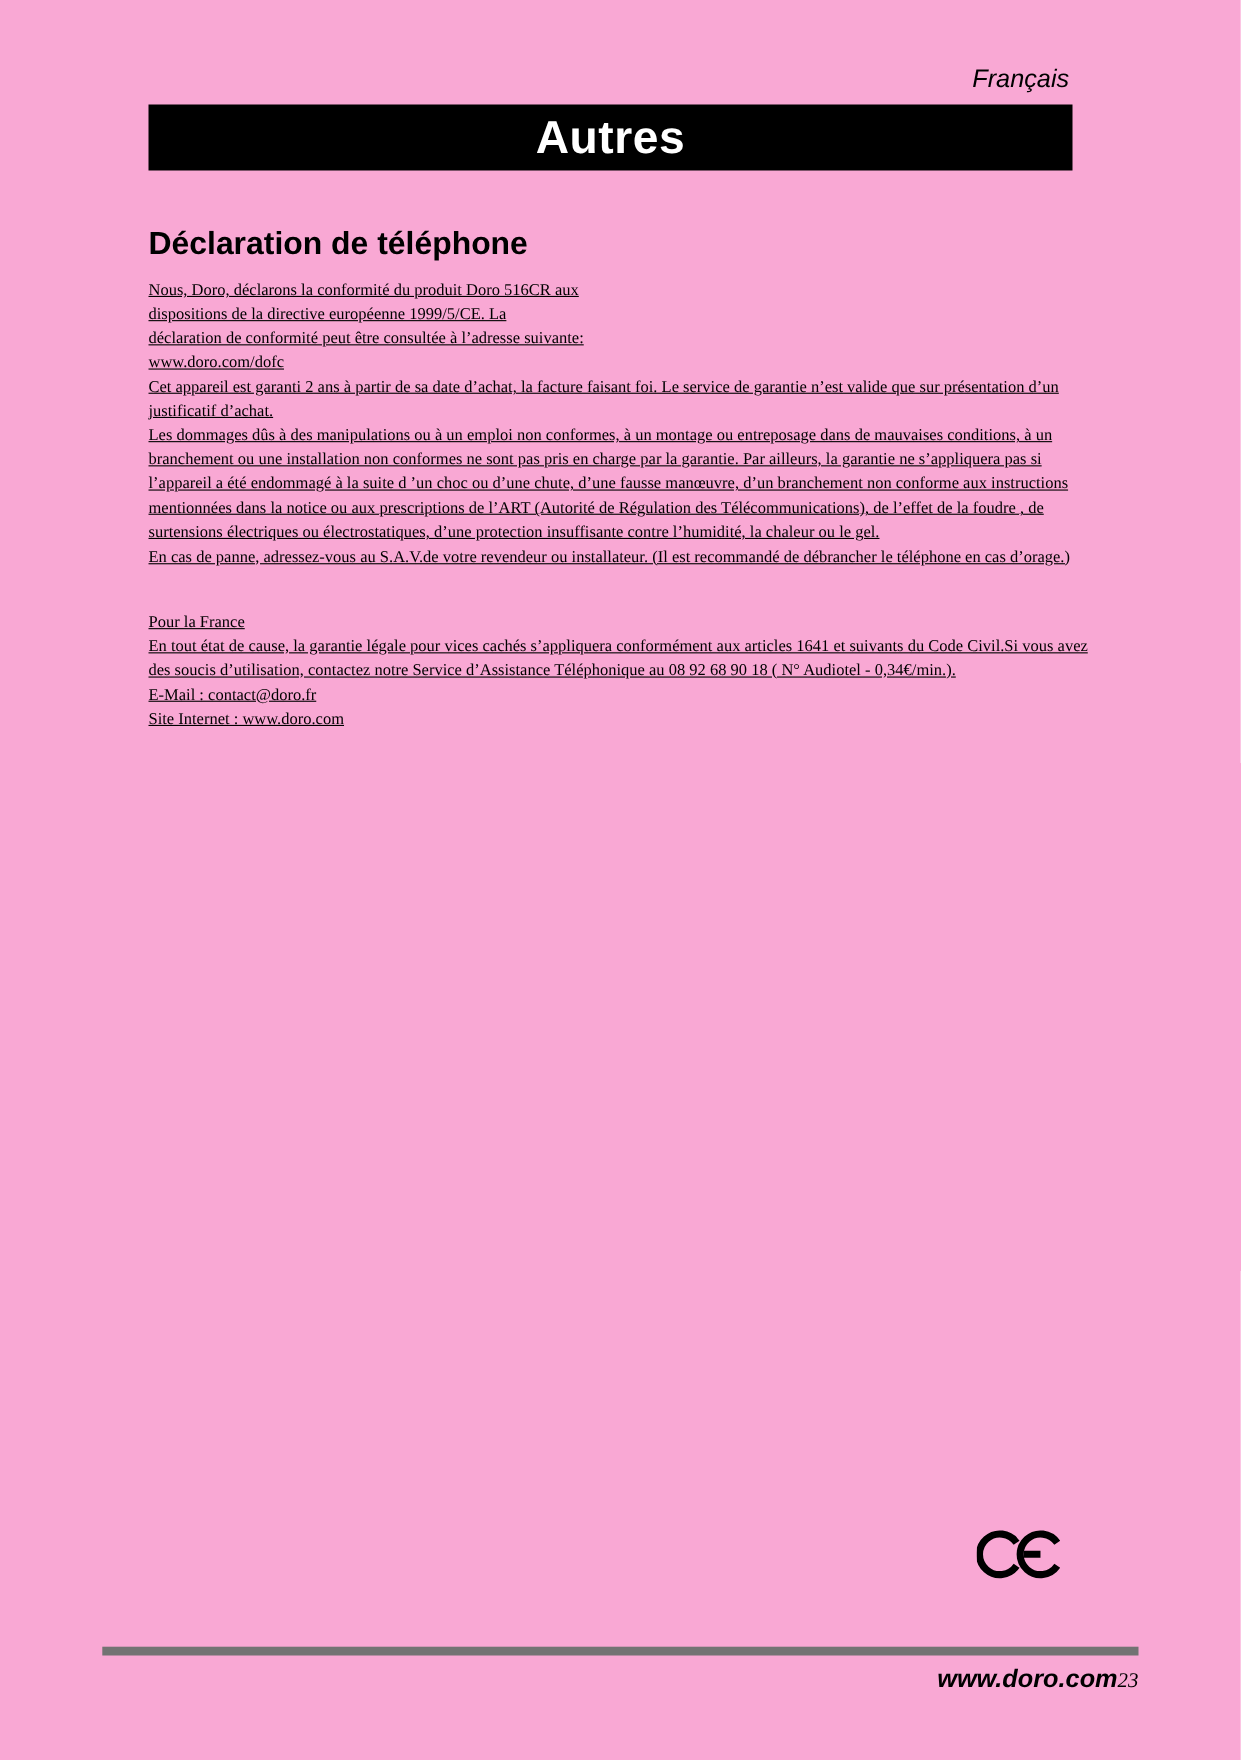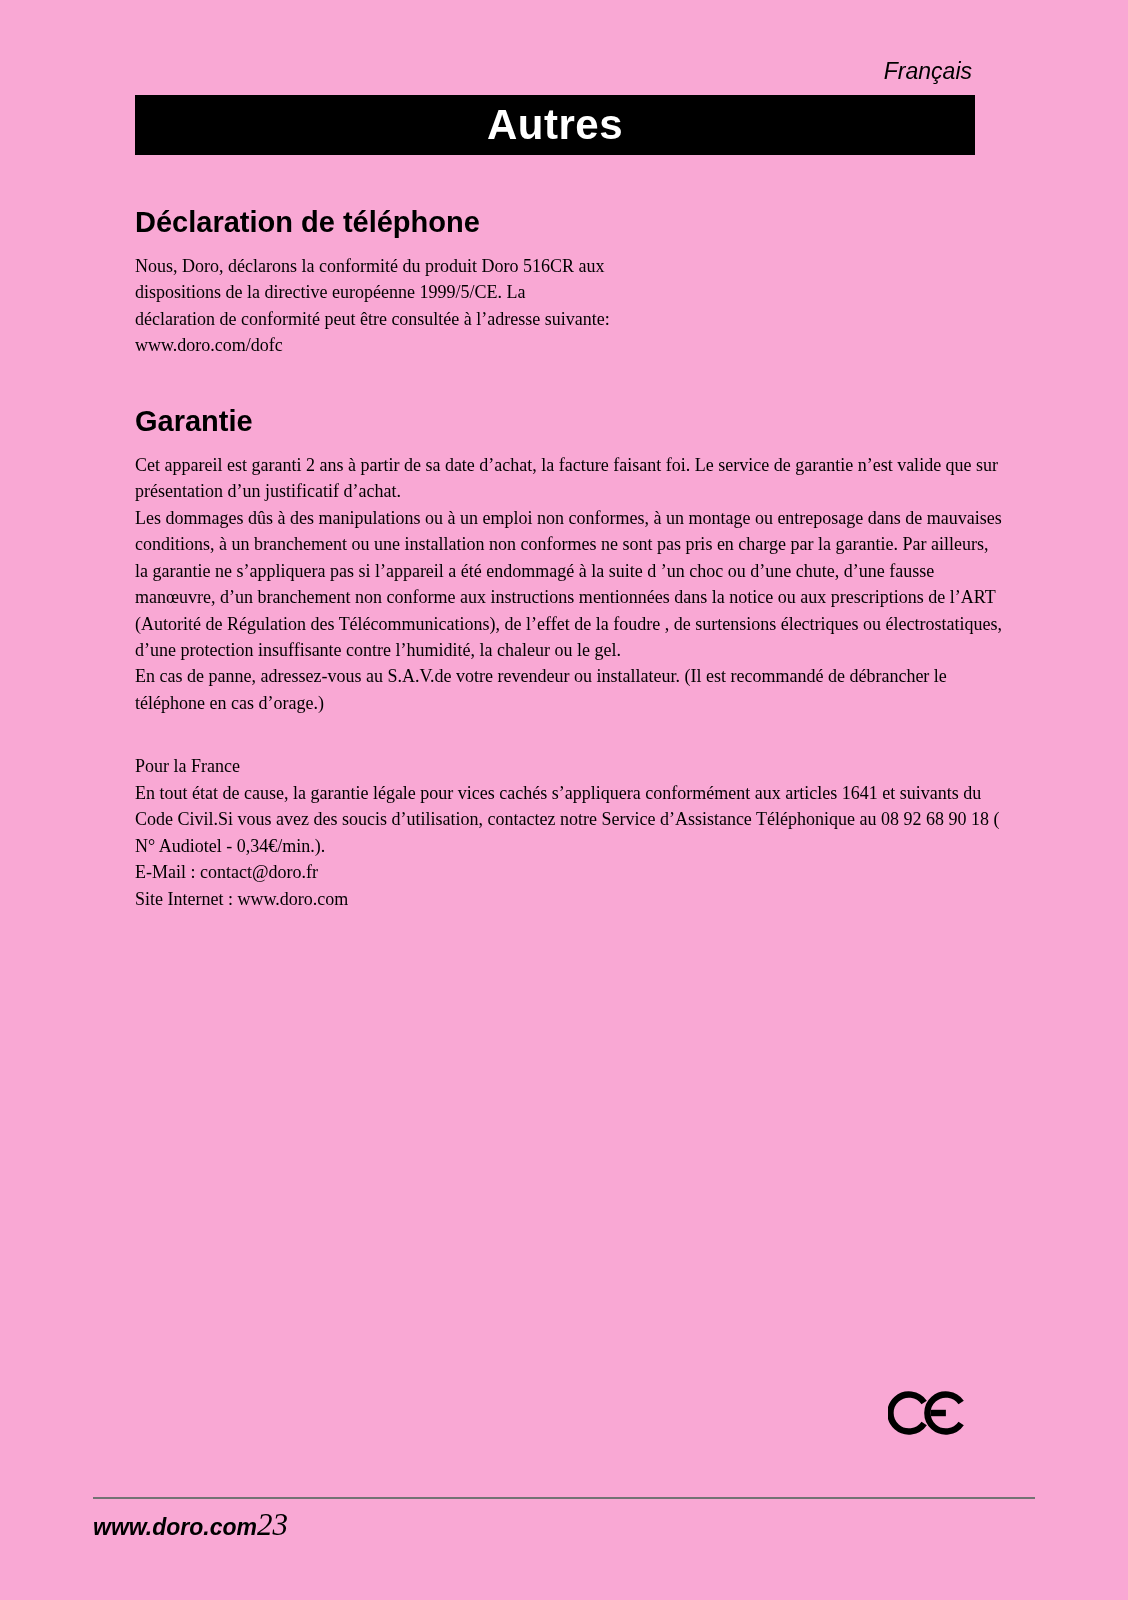--- a/index.html
+++ b/index.html
@@ -49,76 +49,76 @@
     font-family: "Liberation Sans", sans-serif;
     font-weight: bold;
     font-size: 29px;
     margin: 0 0 14px 0;
     color: #000;
   }
   .section-heading.second {
     margin-top: 46px;
   }
   .body-text {
-    font-size: 18px;
+    font-size: 15px;
     line-height: 1.47;
     margin: 0;
     color: #000;
+    text-decoration: underline;
   }
   .body-text.spaced {
     margin-top: 37px;
   }
   .ce-logo {
     position: absolute;
     left: 888px;
     top: 1382px;
     width: 82px;
     height: 62px;
   }
   .footer {
     position: absolute;
     left: 93px;
     top: 1497px;
     width: 942px;
-    border-top: 2px solid #737373;
+    border-top: 8px solid #737373;
     padding-top: 8px;
     display: flex;
-    justify-content: flex-start;
+    justify-content: flex-end;
     align-items: baseline;
   }
   .footer-site {
     font-family: "Liberation Sans", sans-serif;
     font-style: italic;
     font-weight: bold;
     font-size: 23px;
   }
   .footer-page {
     font-family: "Liberation Serif", serif;
     font-style: italic;
-    font-size: 31px;
+    font-size: 19px;
   }
 </style>
 </head>
 <body>
 
 <div class="page">
 
   <div class="lang-label">Français</div>
 
   <div class="banner">
     <span class="banner-title">Autres</span>
   </div>
 
   <div class="content">
 
     <h2 class="section-heading">Déclaration de téléphone</h2>
 
     <p class="body-text">Nous, Doro, déclarons la conformité du produit Doro 516CR aux<br>dispositions de la directive européenne 1999/5/CE. La<br>déclaration de conformité peut être consultée à l’adresse suivante:<br>www.doro.com/dofc</p>
 
-    <h2 class="section-heading second">Garantie</h2>
 
     <p class="body-text">Cet appareil est garanti 2 ans à partir de sa date d’achat, la facture faisant foi. Le service de garantie n’est valide que sur présentation d’un justificatif d’achat.<br>Les dommages dûs à des manipulations ou à un emploi non conformes, à un montage ou entreposage dans de mauvaises conditions, à un branchement ou une installation non conformes ne sont pas pris en charge par la garantie.  Par ailleurs, la garantie ne s’appliquera pas si l’appareil a été endommagé à la suite d ’un choc ou d’une chute, d’une fausse manœuvre, d’un branchement non conforme aux instructions mentionnées dans la notice ou aux prescriptions de l’ART (Autorité de Régulation des Télécommunications), de l’effet de la foudre , de surtensions électriques ou électrostatiques, d’une protection insuffisante contre l’humidité, la chaleur ou le gel.<br>En cas de panne, adressez-vous au S.A.V.de votre revendeur ou installateur. (Il est recommandé de débrancher le téléphone en cas d’orage.)</p>
 
     <p class="body-text spaced">Pour la France<br>En tout état de cause, la garantie légale pour vices cachés s’appliquera conformément aux articles 1641 et suivants du Code Civil.Si vous avez des soucis d’utilisation, contactez notre Service d’Assistance Téléphonique au 08 92 68 90 18 ( N° Audiotel - 0,34€/min.).<br>E-Mail : contact@doro.fr<br>Site Internet : www.doro.com</p>
 
   </div>
 
   <div class="ce-logo">
     <svg viewBox="0 0 102 60" width="82" height="62" aria-hidden="true">
       <path d="M 45 17 A 23 23 0 1 0 45 43" fill="none" stroke="#000" stroke-width="8"></path>

